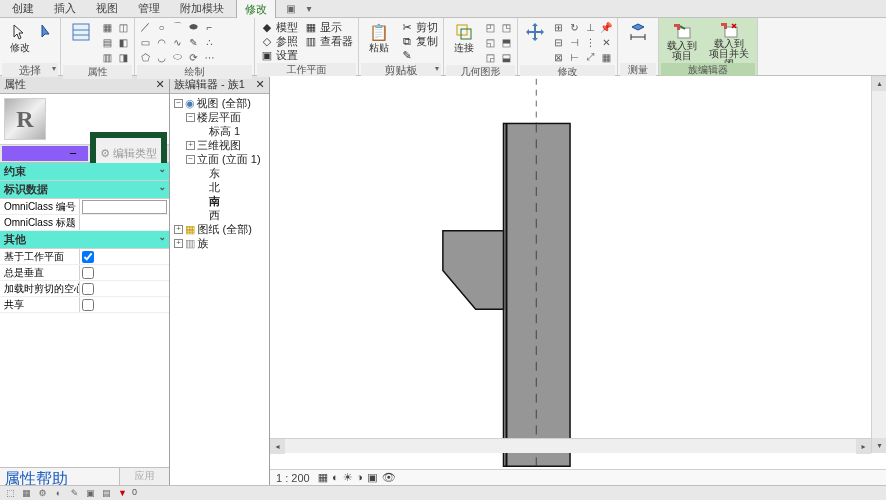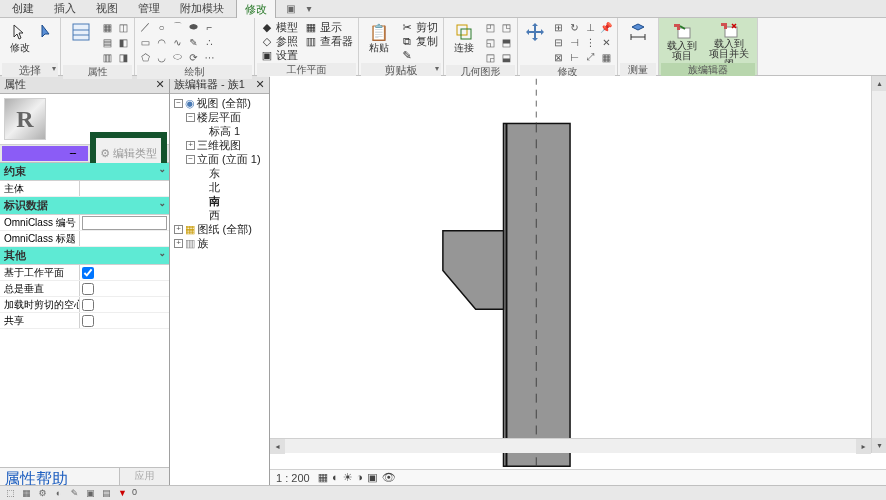--- a/index.html
+++ b/index.html
@@ -324,24 +324,20 @@
       <div class="thumb">R</div>
     </div>
     <div class="type-row">
       <select>
         <option>族: 体量</option>
       </select>
       <span class="edit-type"><span>⚙</span> <span>编辑类型</span></span>
     </div>
     <div class="prop-grid">
       <div class="prop-cat"><span>约束</span><span class="cat-expand">⌄</span></div>
-      <div class="prop-row">
-        <div class="pname">主体</div>
-        <div class="pval"></div>
-      </div>
       <div class="prop-cat"><span>标识数据</span><span class="cat-expand">⌄</span></div>
       <div class="prop-row">
         <div class="pname">OmniClass 编号</div>
         <div class="pval">
             <input type="text" value="" style="">
           </div>
       </div>
       <div class="prop-row">
         <div class="pname">OmniClass 标题</div>
         <div class="pval"></div>

